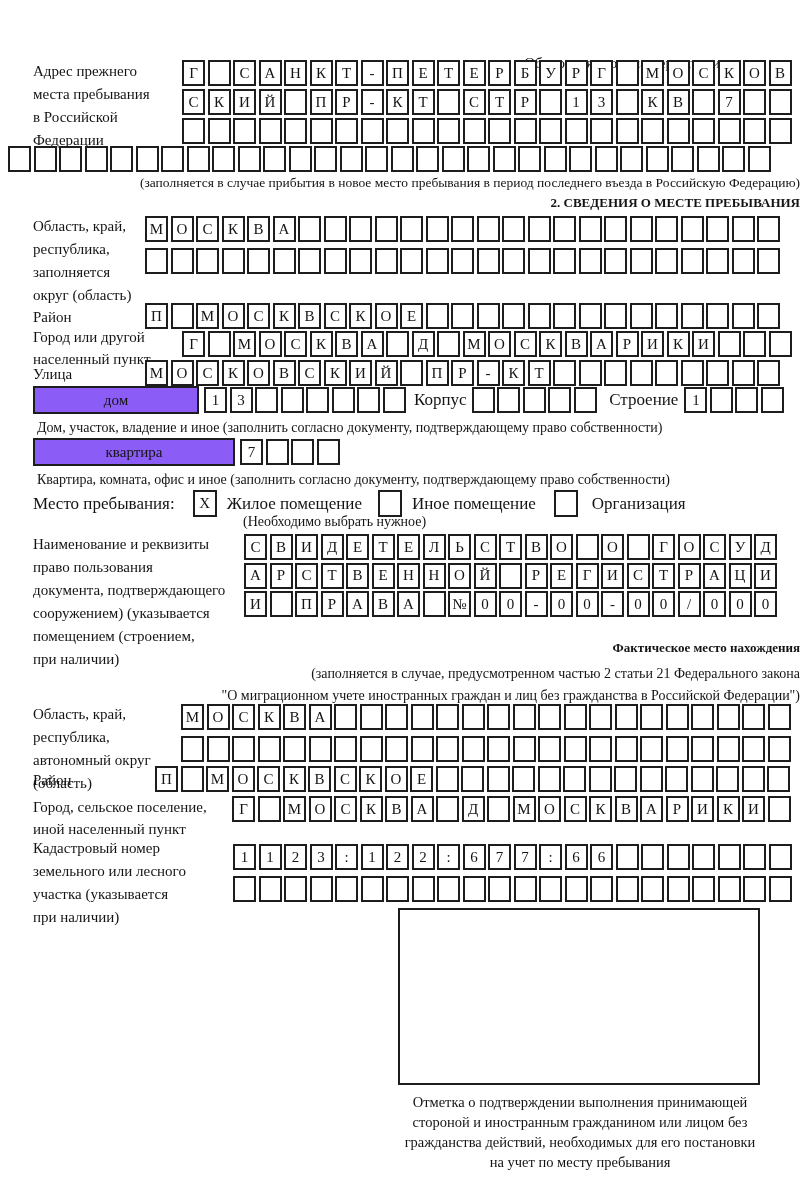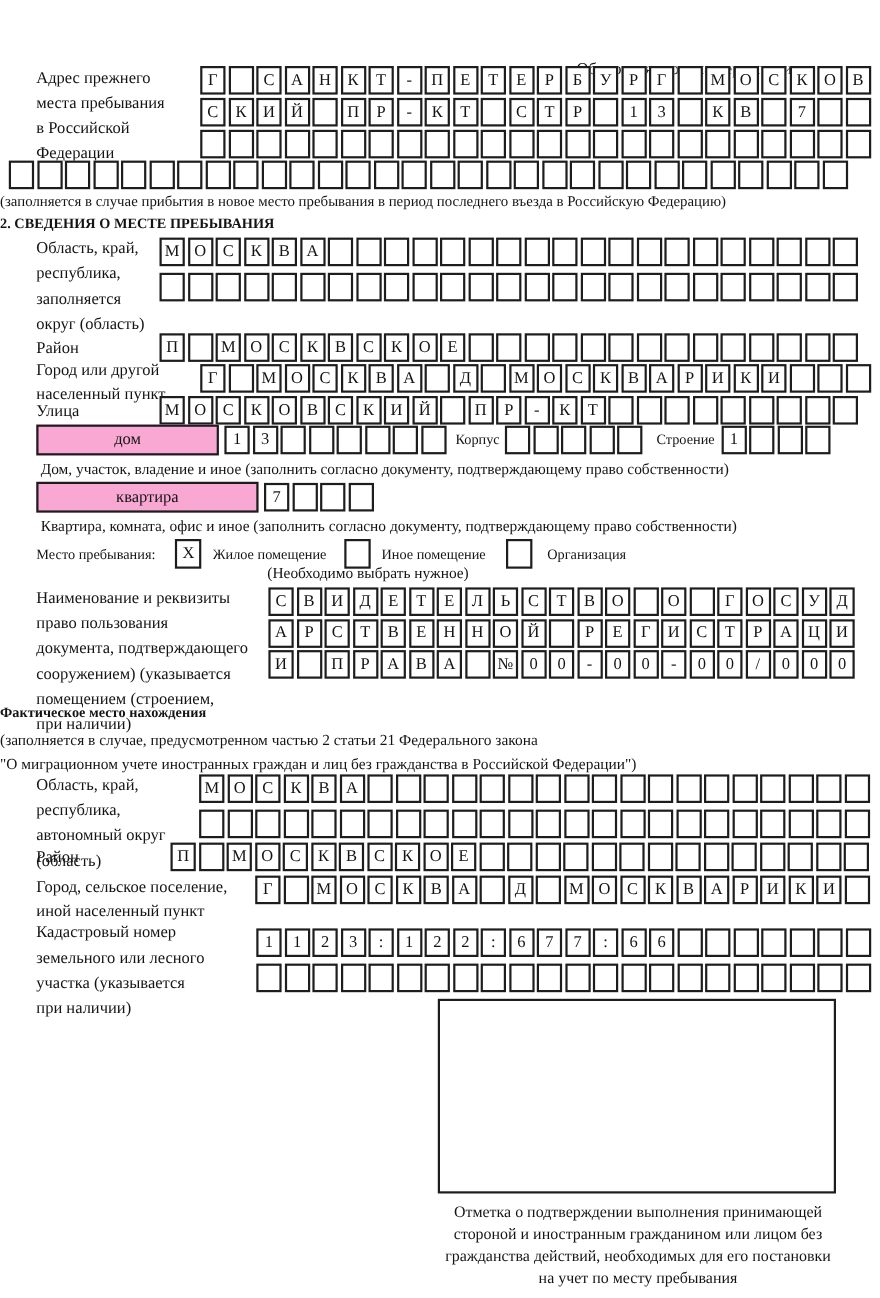--- a/index.html
+++ b/index.html
@@ -9,24 +9,24 @@
   .lbl{font-size:15px;line-height:23px;white-space:nowrap;}
   .lbl div{white-space:nowrap;}
   .boxrow{display:flex;}
   .gap3 .boxrow{margin-bottom:3px;}
   .gap6 .boxrow{margin-bottom:6px;}
   .gap2 .boxrow{margin-bottom:2.5px;}
   .cb{box-sizing:border-box;flex:none;width:23px;height:26px;border:2px solid #1d1d1d;
       margin-right:2.5px;display:inline-flex;align-items:center;justify-content:center;
       font-size:15px;line-height:1;background:#fff;}
   .widebox{box-sizing:border-box;border:2px solid #1d1d1d;height:28px;display:flex;
-      align-items:center;justify-content:center;font-size:15px;background:#f9a8d4;flex:none;}
-  .inline-lbl{font-size:13px;white-space:nowrap;flex:none;align-self:center;}
+      align-items:center;justify-content:center;font-size:15px;background:#8b5cf6;flex:none;}
+  .inline-lbl{font-size:17px;white-space:nowrap;flex:none;align-self:center;}
   .caption{font-size:13.5px;white-space:nowrap;}
-  .center{width:800px;text-align:left;left:0;}
+  .center{width:800px;text-align:right;left:0;}
   .title{font-size:13px;font-weight:bold;}
   .chk{box-sizing:border-box;flex:none;width:24px;height:27px;border:2px solid #1d1d1d;
       display:inline-flex;align-items:center;justify-content:center;font-size:15px;background:#fff;}
   .resrow{display:flex;align-items:center;}
   .stamp{box-sizing:border-box;border:2px solid #1d1d1d;background:#fff;}
   .stampcap{font-size:14.5px;line-height:20px;text-align:center;}
 </style>
 </head>
 <body>
 

